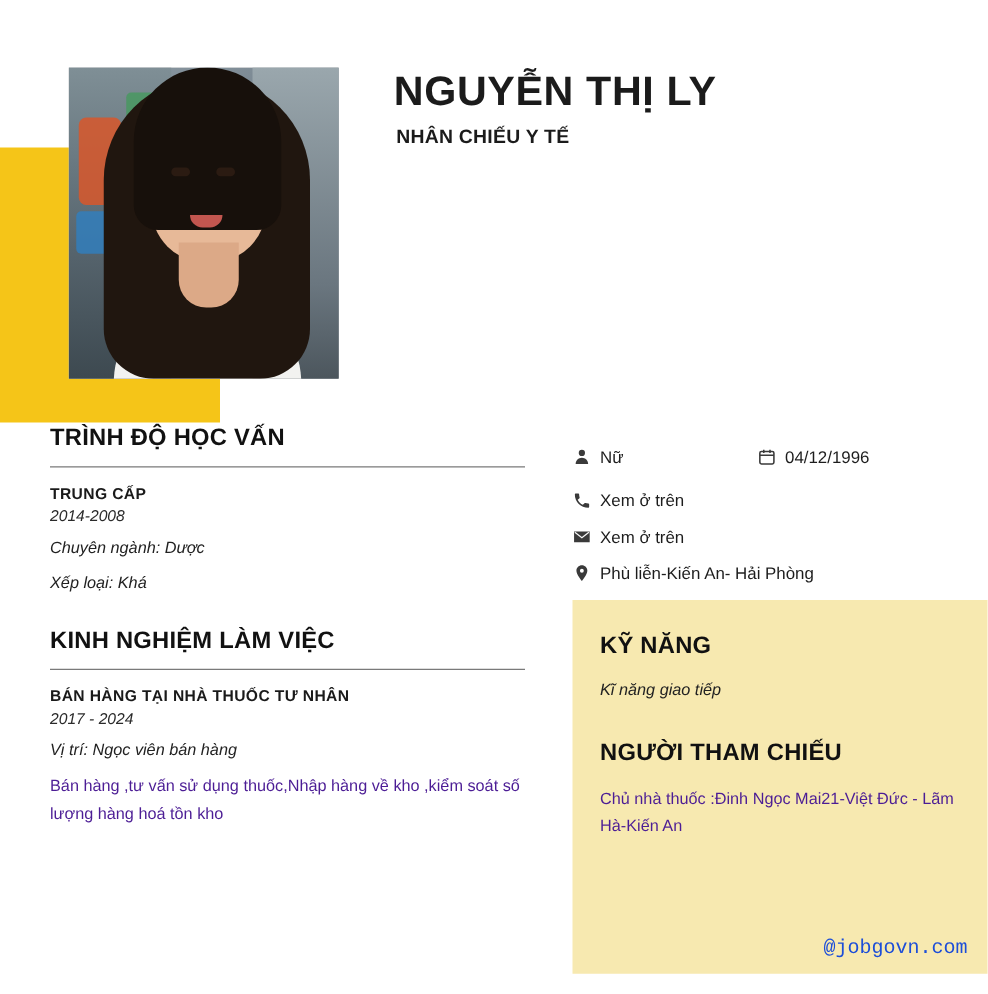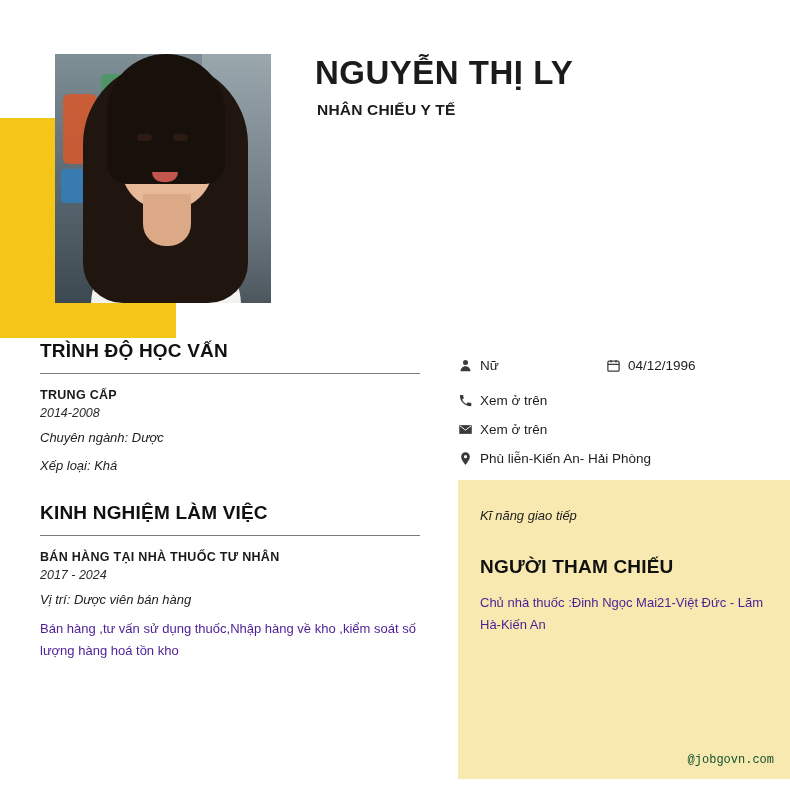--- a/index.html
+++ b/index.html
@@ -224,22 +224,22 @@
   .panel .sec-title { margin-bottom: 14px; }
   .panel .line { margin-bottom: 0; }
   .panel-sec2 { margin-top: 30px; }
   .panel .para { margin-top: 14px; }
 
   .watermark {
     position: absolute;
     right: 16px;
     bottom: 12px;
     font-family: "Liberation Mono", monospace;
-    font-size: 12px;
-    color: #14532d;
+    font-size: 16px;
+    color: #1d4ed8;
   }
 </style>
 </head>
 <body>
 
 <div class="header">
   <div class="yellow-block"></div>
 
   <div class="photo-frame">
     <div class="photo-inner">
@@ -279,21 +279,21 @@
         <div class="line">Xếp loại: Khá</div>
       </div>
     </section>
 
     <section style="margin-top:26px;">
       <h2 class="sec-title">KINH NGHIỆM LÀM VIỆC</h2>
       <div class="rule"></div>
       <div>
         <div class="job-title">BÁN HÀNG TẠI NHÀ THUỐC TƯ NHÂN</div>
         <div class="job-dates">2017 - 2024</div>
-        <div class="line">Vị trí: Dược viên bán hàng</div>
+        <div class="line">Vị trí: Ngọc viên bán hàng</div>
         <div class="para">Bán hàng ,tư vấn sử dụng thuốc,Nhập hàng về kho ,kiểm soát số lượng hàng hoá tồn kho</div>
       </div>
     </section>
 
   </div>
 
   <div class="col-right">
 
     <section>
       <div style="height:18px;"></div>
@@ -346,20 +346,21 @@
                 <path d="M12 2c-3.9 0-7 3.1-7 7 0 5.2 7 13 7 13s7-7.8 7-13c0-3.9-3.1-7-7-7zm0 9.5A2.5 2.5 0 1 1 12 6.5a2.5 2.5 0 0 1 0 5z"></path>
               </svg>
           </span>
           <span class="ctext">Phù liễn-Kiến An- Hải Phòng</span>
         </div>
 
       </div>
     </section>
 
     <div class="panel" style="min-height: 299px;">
+      <h2 class="sec-title">KỸ NĂNG</h2>
       <div class="line">Kĩ năng giao tiếp</div>
 
       <h2 class="sec-title panel-sec2">NGƯỜI THAM CHIẾU</h2>
       <div class="para">Chủ nhà thuốc :Đinh Ngọc Mai21-Việt Đức - Lãm Hà-Kiến An</div>
 
       <div class="watermark">@jobgovn.com</div>
     </div>
 
   </div>
 </div>

